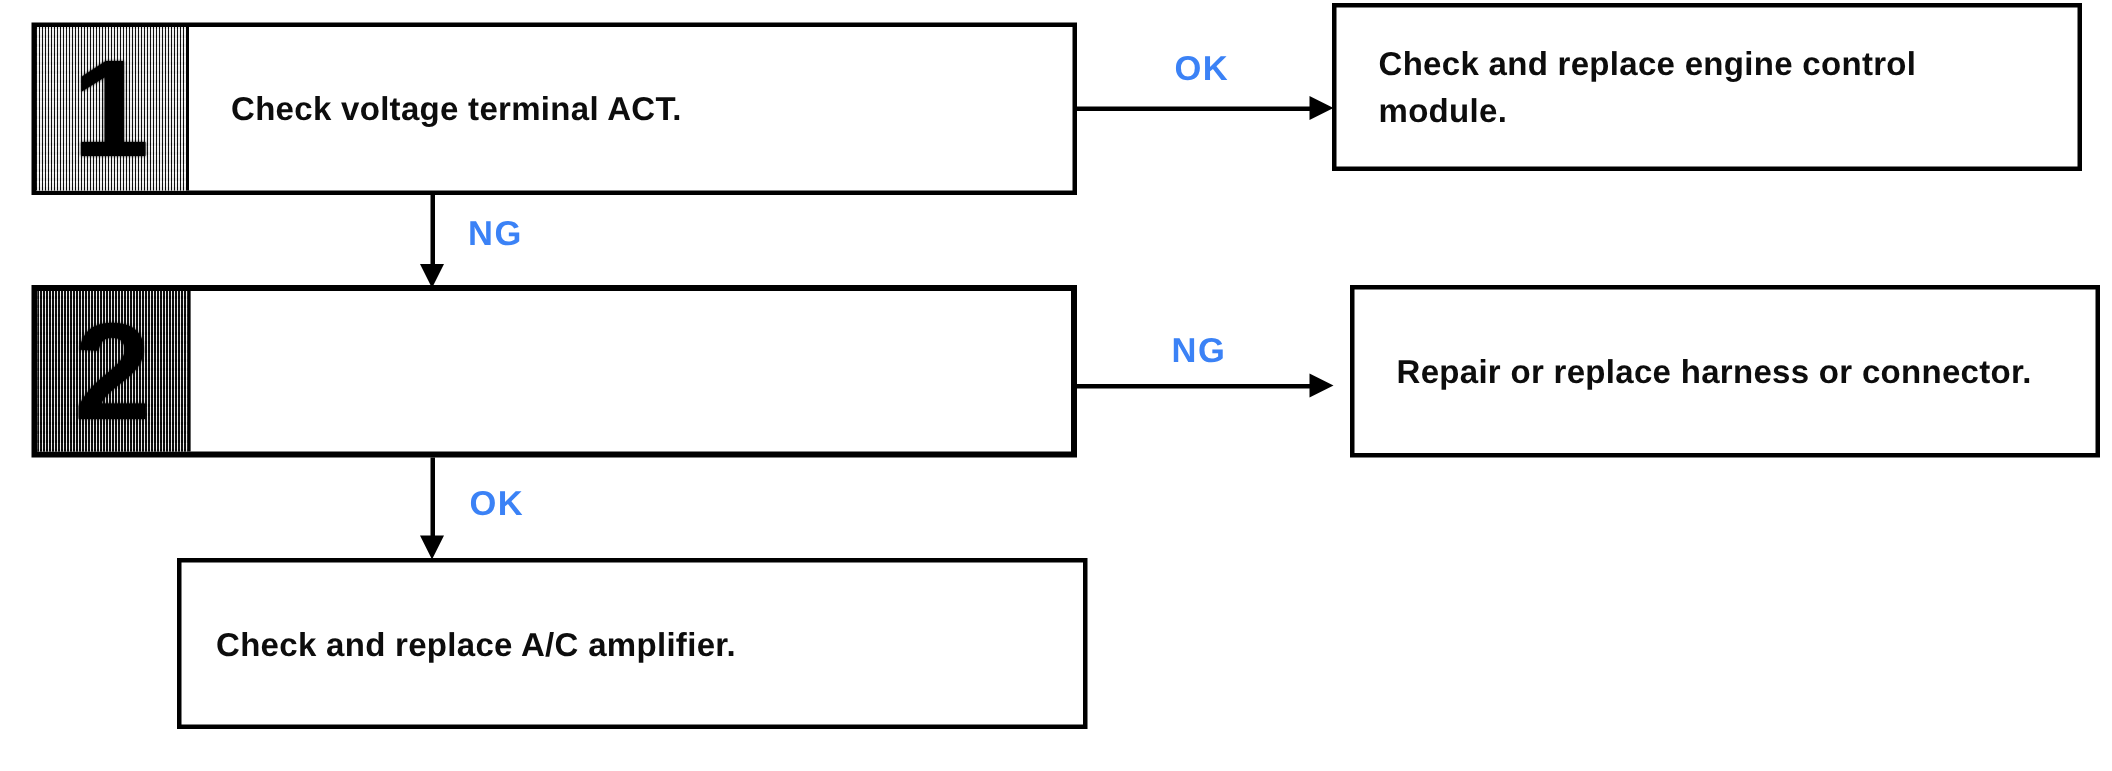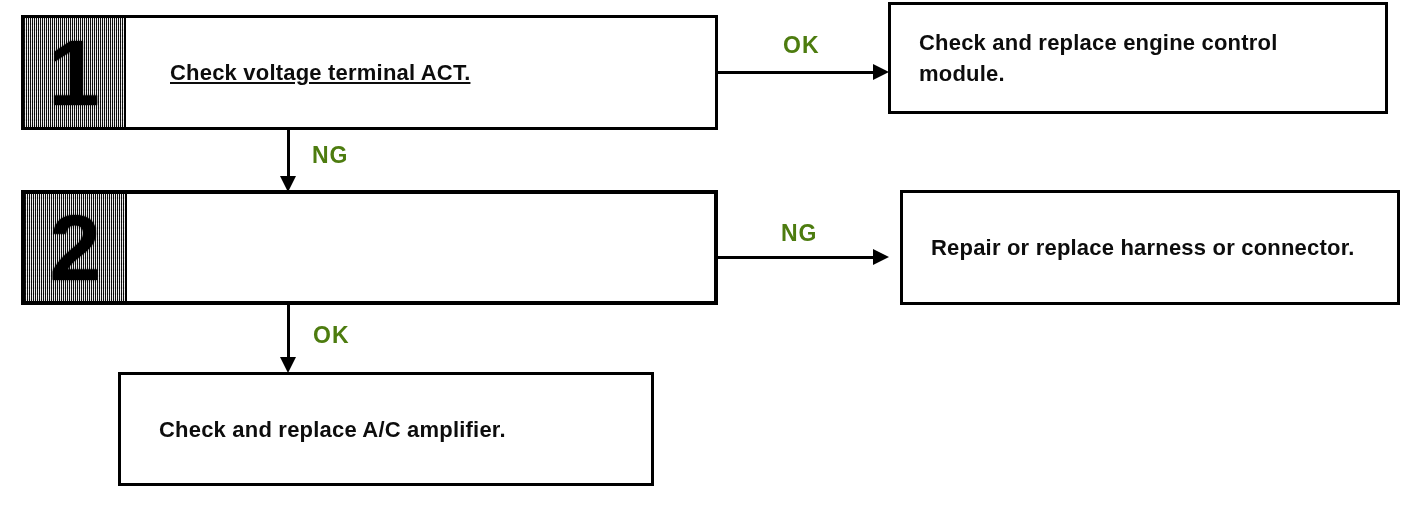--- a/index.html
+++ b/index.html
@@ -15,52 +15,52 @@
     font-size:22px;font-weight:600;line-height:31px;letter-spacing:.2px;
     white-space:pre-line;color:#0d0d0d;
   }
   
   #step1-box{left:21px;top:15px;width:697px;height:115px;}
   
   #step2-box{left:21px;top:190px;width:697px;height:115px;border-width:4px;}
   
   #result1-box{left:888px;top:2px;width:500px;height:112px;padding-left:28px;padding-right:80px;}
   #result2-box{left:888px;top:190px;width:500px;height:115px;padding-left:28px;padding-right:10px;margin-left:12px;}
-  #result3-box{left:118px;top:372px;width:536px;height:114px;padding-left:38px;}
+  #result3-box{left:118px;top:372px;width:607px;height:114px;padding-left:23px;}
   
   .numblock{
     align-self:stretch;flex:0 0 100px;margin:0;border-right:2px solid #000;
     display:flex;align-items:center;justify-content:center;
     background-color:#8a8a8a;
     background-image:
       repeating-linear-gradient(90deg, rgba(0,0,0,0.9) 0 1px, rgba(255,255,255,0.85) 1px 2px),
       repeating-linear-gradient(0deg, rgba(0,0,0,0.45) 0 2px, rgba(255,255,255,0) 2px 5px, rgba(255,255,255,0.4) 5px 6px);
   }
   .numblock span{
     font-size:92px;font-weight:bold;color:#000;line-height:1;
     text-shadow:0 0 2px #000;
   }
-  .step-text{padding-left:44px;padding-right:60px;text-decoration:underline;}
+  .step-text{padding-left:28px;padding-right:60px;}
   
   .hline,.vline{position:absolute;background:#000;}
   #arrow-ok1-line{left:718px;top:71px;width:158px;height:3px;}
   #arrow-ng1-line{left:287px;top:130px;width:3px;height:48px;}
   #arrow-ng2-line{left:718px;top:256px;width:158px;height:3px;}
   #arrow-ok2-line{left:287px;top:305px;width:3px;height:54px;}
   
   .head{position:absolute;width:0;height:0;}
   .head-right{border-left:16px solid #000;border-top:8px solid transparent;border-bottom:8px solid transparent;}
   .head-down{border-top:16px solid #000;border-left:8px solid transparent;border-right:8px solid transparent;}
   #arrow-ok1-head{left:873px;top:64px;}
   #arrow-ng1-head{left:280px;top:176px;}
   #arrow-ng2-head{left:873px;top:249px;}
   #arrow-ok2-head{left:280px;top:357px;}
   
   .branch-label{
-    position:absolute;font-size:23px;font-weight:bold;letter-spacing:1px;color:#4d7c0f;
+    position:absolute;font-size:23px;font-weight:bold;letter-spacing:1px;color:#3b82f6;
   }
   #label-ok1{left:783px;top:32px;}
   #label-ng1{left:312px;top:142px;}
   #label-ng2{left:781px;top:220px;}
   #label-ok2{left:313px;top:322px;}
 </style>
 </head>
 <body>
 
 <div class="box" id="step1-box">

